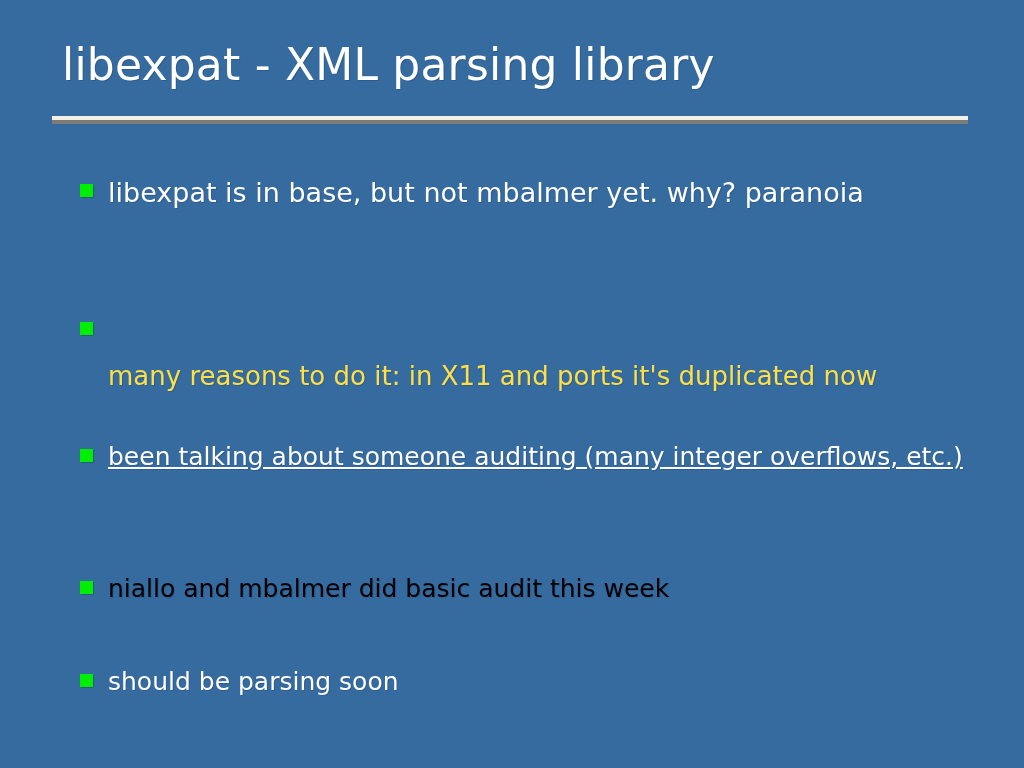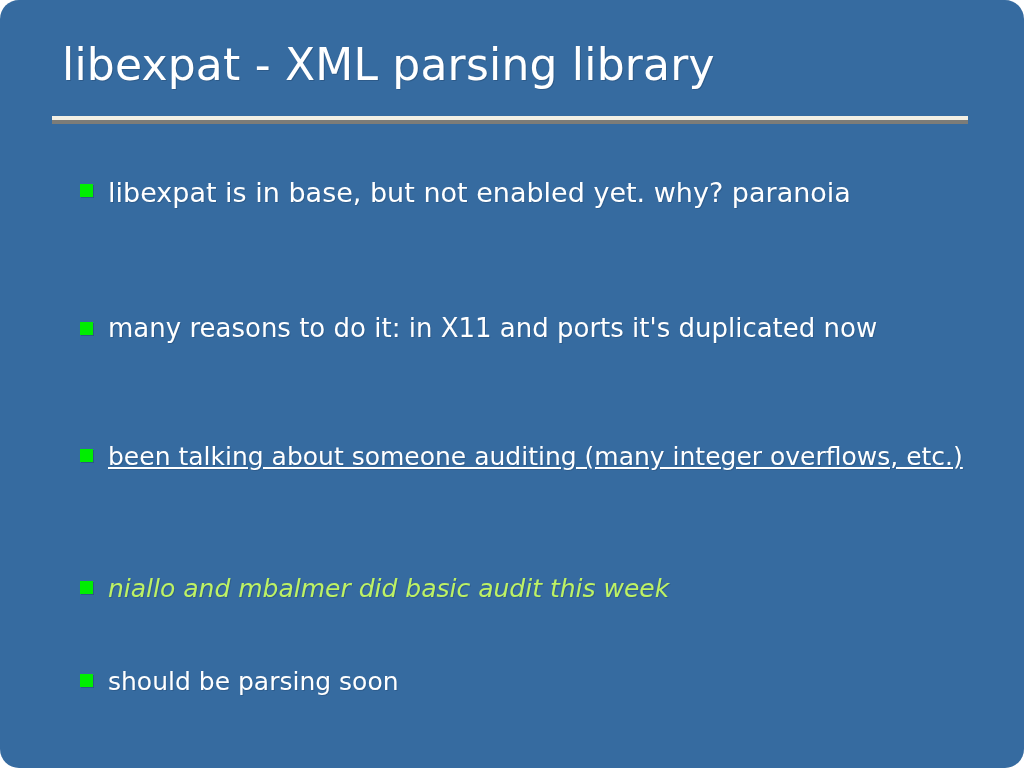--- a/index.html
+++ b/index.html
@@ -106,48 +106,48 @@
   
   .b1 { position: absolute; top: 0px;   left: 0px; width: 880px; }
   .b2 { position: absolute; top: 142px; left: 0px; width: 880px; }
   .b3 { position: absolute; top: 268px; left: 0px; width: 880px; }
   .b4 { position: absolute; top: 400px; left: 0px; width: 880px; }
   .b5 { position: absolute; top: 493px; left: 0px; width: 880px; }
 </style>
 </head>
 <body>
 
-<div class="slide" style="background: rgb(54, 107, 160); border-radius: 19px;">
+<div class="slide" style="background: rgb(54, 107, 160);">
 
   <div class="title-block">
     <div class="slide-title" style="color: rgb(255, 255, 255);">libexpat - XML parsing library</div>
     <div class="title-rule" style="background: rgb(242, 239, 228);"></div>
     <div class="title-rule-shadow" style="background: rgb(124, 124, 120);"></div>
   </div>
 
   <div class="body-block">
 
     <div class="bullet-row sz-lg b1">
       <span class="bullet-marker" style="background: rgb(0, 238, 0);"></span>
-      <span class="bullet-text" style="color: rgb(255, 255, 255);">libexpat is in base, but not enabled yet.  why? paranoia</span>
+      <span class="bullet-text" style="color: rgb(255, 255, 255);">libexpat is in base, but not mbalmer yet.  why? paranoia</span>
     </div>
 
     <div class="bullet-row sz-md b2">
       <span class="bullet-marker" style="background: rgb(0, 238, 0);"></span>
-      <span class="bullet-text" style="color: #ffffff;">many reasons to do it: in X11 and ports it's duplicated now</span>
+      <span class="bullet-text" style="color: #fde047; margin-top: 48px;">many reasons to do it: in X11 and ports it's duplicated now</span>
     </div>
 
     <div class="bullet-row sz-sm b3">
       <span class="bullet-marker" style="background: rgb(0, 238, 0);"></span>
       <span class="bullet-text" style="color: rgb(255, 255, 255); text-decoration: underline;">been talking about someone auditing (many integer overflows, etc.)</span>
     </div>
 
     <div class="bullet-row sz-sm b4">
       <span class="bullet-marker" style="background: rgb(0, 238, 0);"></span>
-      <span class="bullet-text" style="color: #bef264; font-style: italic;">niallo and mbalmer did basic audit this week</span>
+      <span class="bullet-text" style="color: #000000;">niallo and mbalmer did basic audit this week</span>
     </div>
 
     <div class="bullet-row sz-sm b5">
       <span class="bullet-marker" style="background: rgb(0, 238, 0);"></span>
       <span class="bullet-text" style="color: rgb(255, 255, 255);">should be parsing soon</span>
     </div>
 
   </div>
 
 </div>

